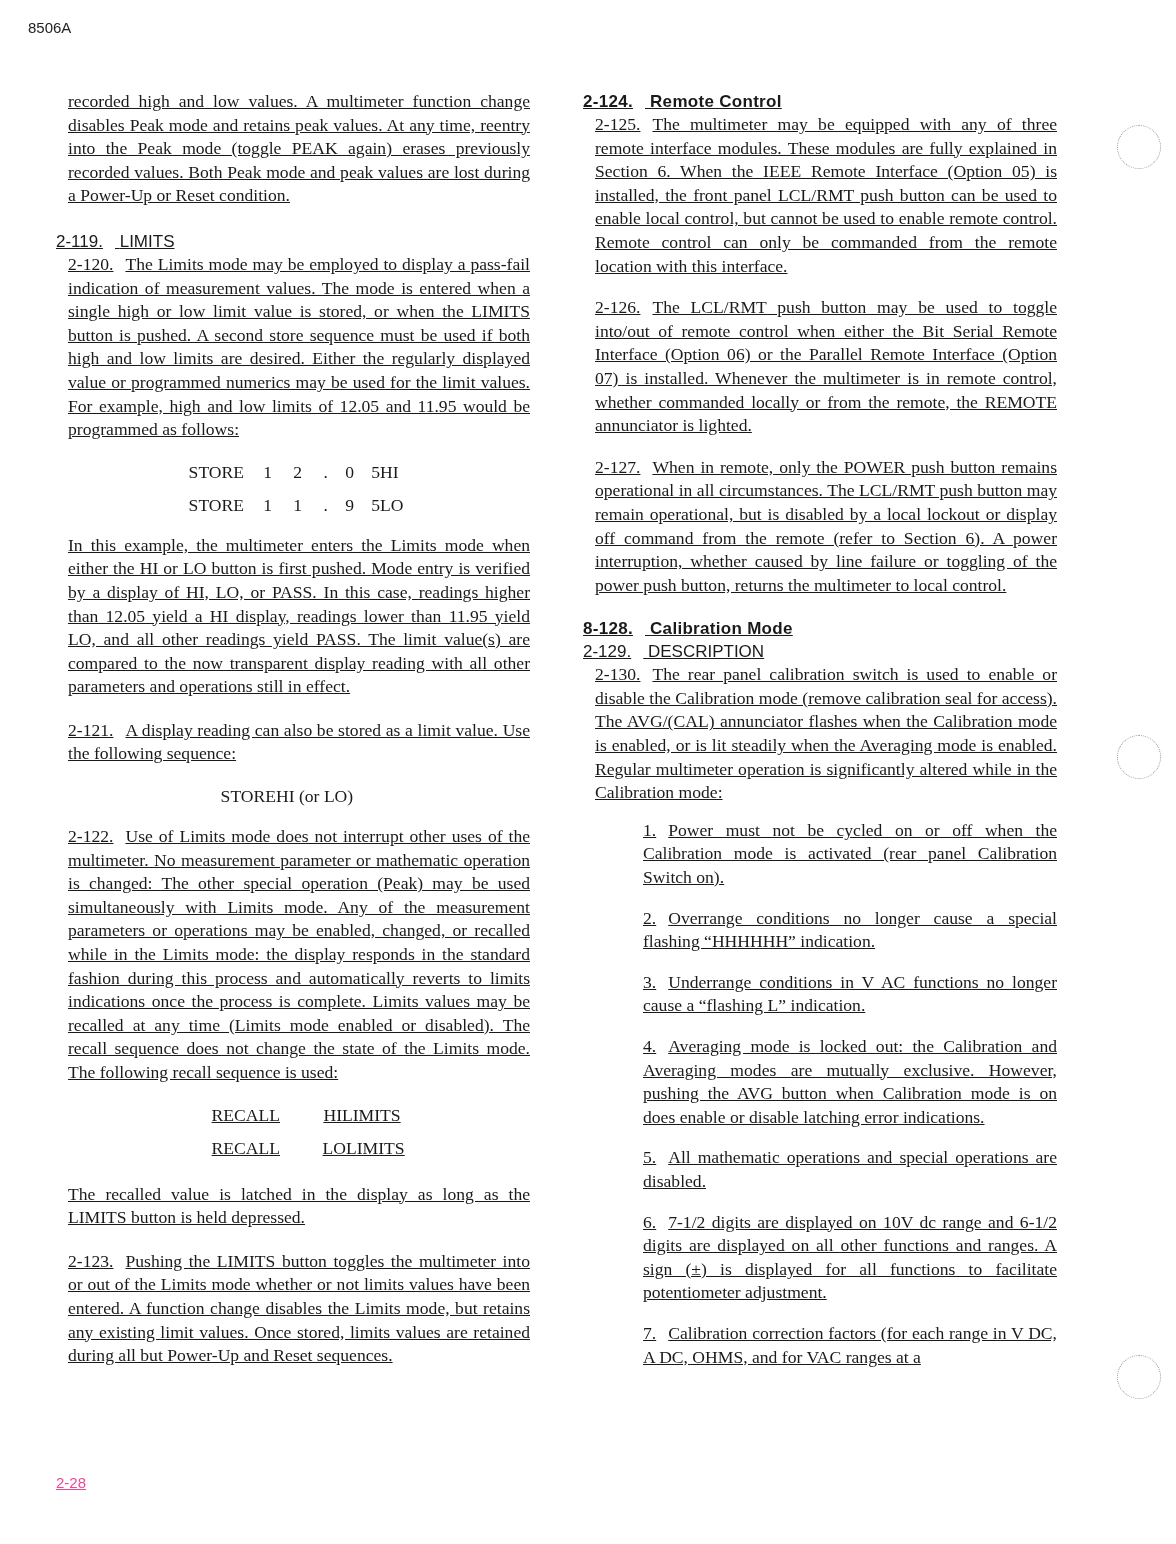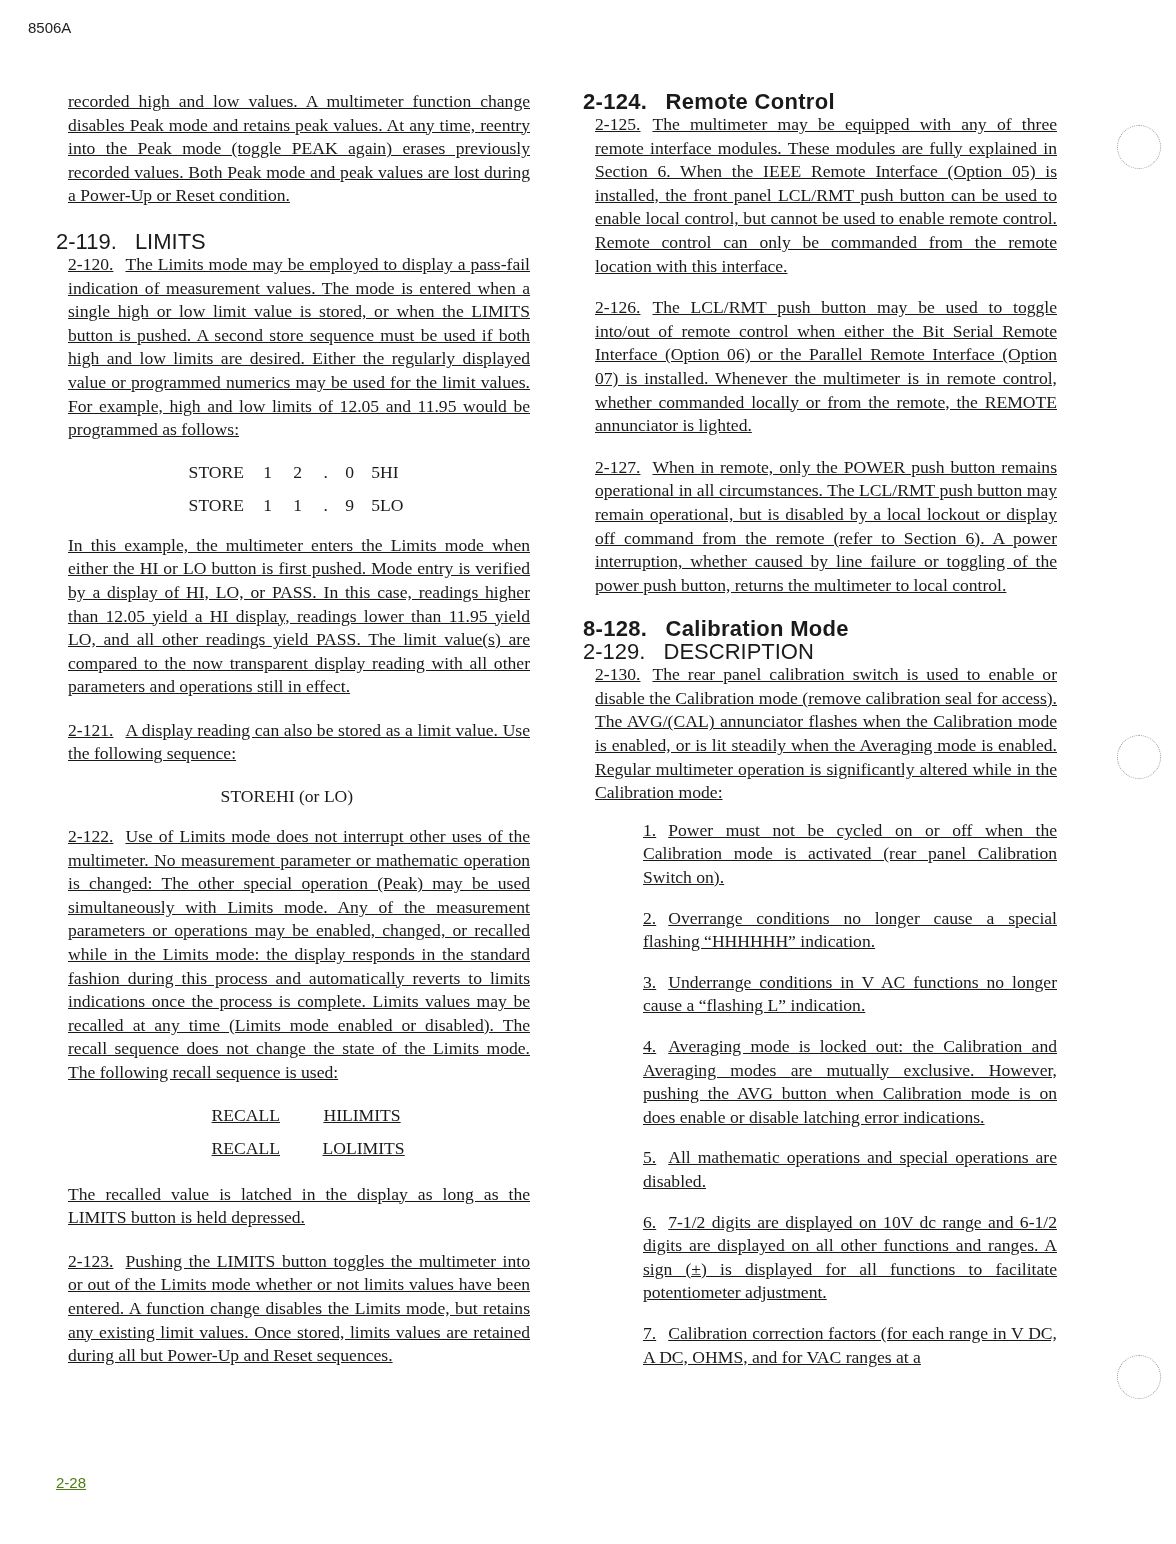--- a/index.html
+++ b/index.html
@@ -1,23 +1,23 @@
 <!DOCTYPE html>
 <html><head>
 <meta charset="utf-8">
 <style>
   html, body { margin: 0; padding: 0; background: #ffffff; }
   body { width: 1176px; height: 1544px; position: relative; overflow: hidden; color: #1a1a1a; }
   .header-code { position: absolute; left: 28px; top: 19px; font-family: "Liberation Sans", sans-serif; font-size: 15px; color: #222; }
-  .footer-code { position: absolute; left: 56px; top: 1474px; font-family: "Liberation Sans", sans-serif; font-size: 15px; color: #4d7c0f; text-decoration: underline; }
+  .footer-code { position: absolute; left: 56px; top: 1474px; font-family: "Liberation Sans", sans-serif; font-size: 15px; color: #ec4899; text-decoration: underline; }
   .col { position: absolute; top: 90px; font-family: "Liberation Serif", serif; font-size: 17.6px; line-height: 23.6px; }
   .col.left { left: 56px; width: 474px; }
   .col.right { left: 583px; width: 474px; }
   p { margin: 0 0 14px 12px; text-align: justify; text-decoration: underline; }
-  .h-sans { font-family: "Liberation Sans", sans-serif; font-size: 22px; margin: 0; line-height: 23px; }
+  .h-sans { font-family: "Liberation Sans", sans-serif; font-size: 17px; margin: 0; line-height: 23px; text-decoration: underline; }
   .h-bold { font-weight: bold; letter-spacing: 0.3px; }
   .seq { margin: 2px 0 12px 0; text-align: right; }
   .seq-row { display: flex; line-height: 33px; }
   .seq-row span { display: inline-block; }
   .pn { margin-right: 12px; }
   .list { padding-left: 48px; }
   .list p { margin-bottom: 17px; }
   .hole { position: absolute; width: 42px; height: 42px; border: 1px dotted #999; border-radius: 50%; }
 </style>
 </head>

